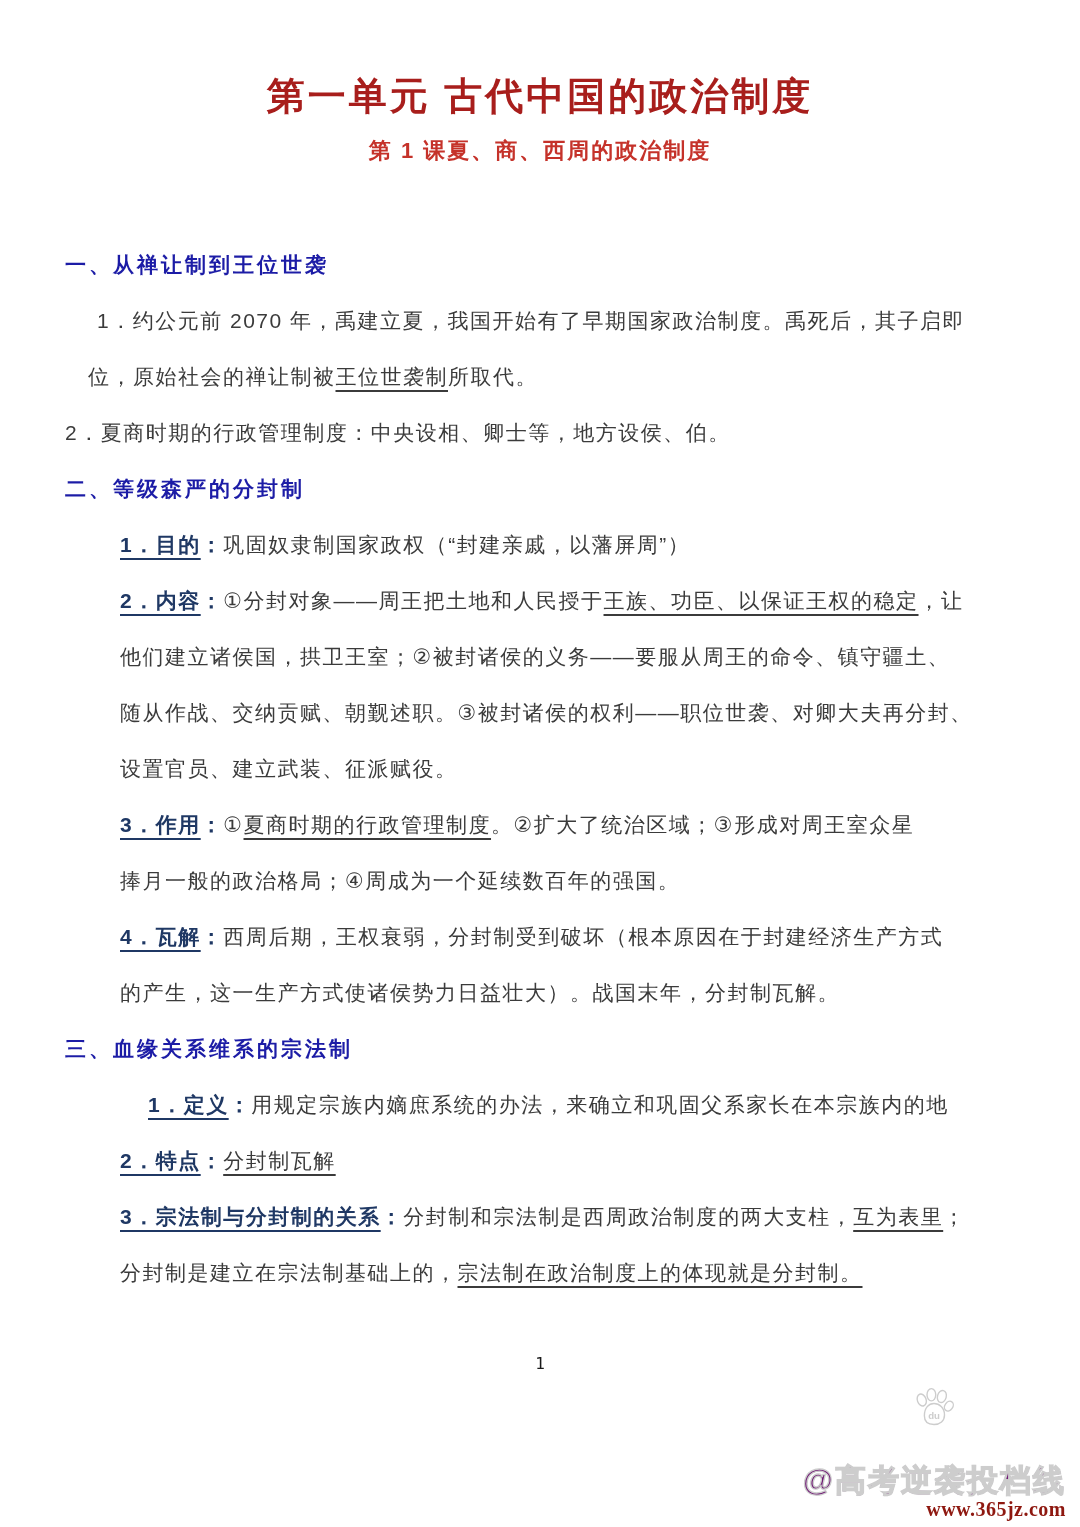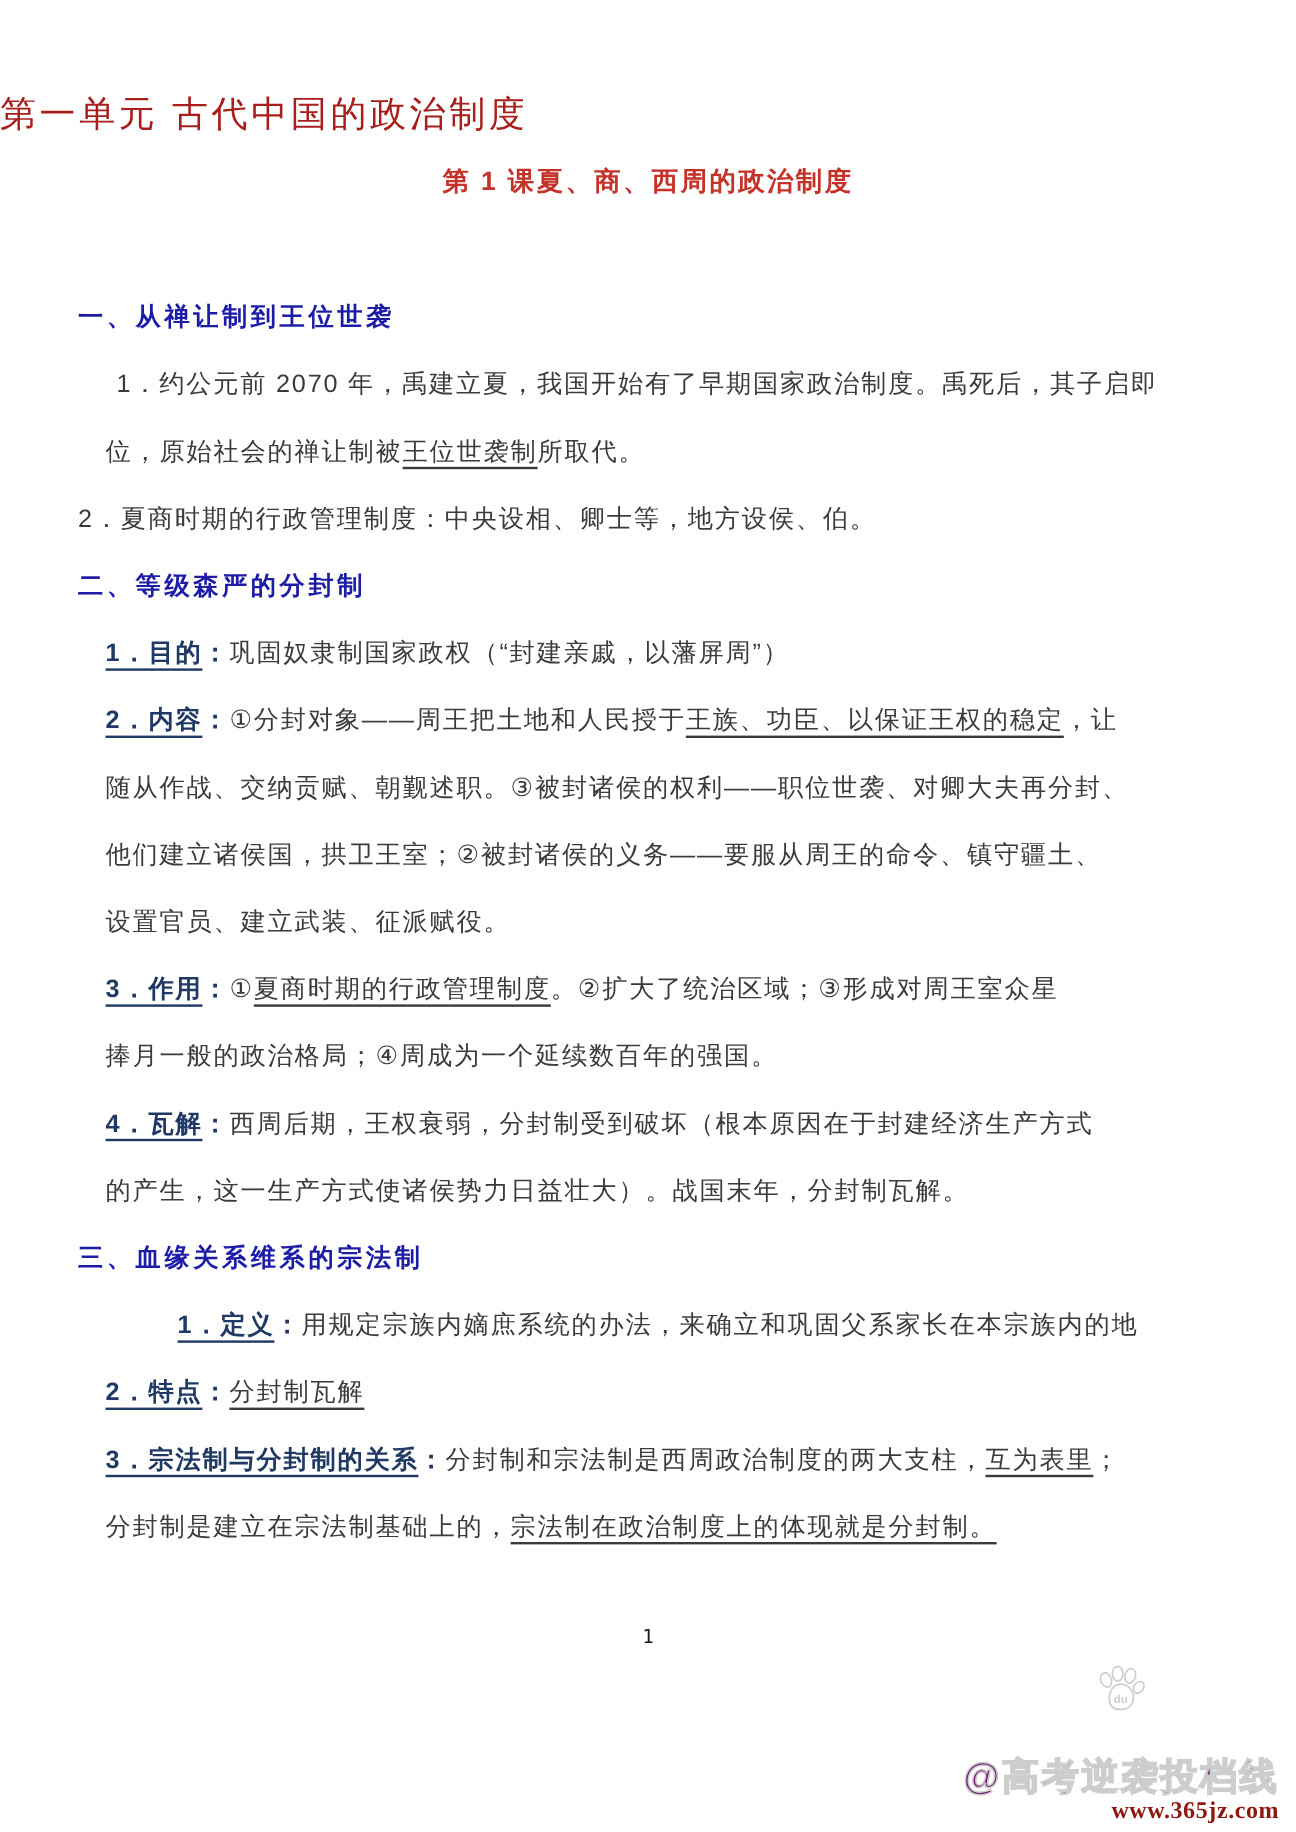--- a/index.html
+++ b/index.html
@@ -8,22 +8,23 @@
     width:1080px;
     height:1527px;
     background:#ffffff;
     overflow:hidden;
     font-family:"Liberation Sans","DejaVu Sans",sans-serif;
   }
   .title{
     margin:64px 0 0 0;
     height:64px;
     line-height:64px;
-    font-size:30px;
-    font-weight:normal;
+    text-align:center;
+    font-size:38px;
+    font-weight:bold;
     letter-spacing:3px;
     color:#A81E1C;
   }
   .subtitle{
     margin:0;
     height:46px;
     line-height:46px;
     text-align:center;
     font-size:22px;
     font-weight:bold;
@@ -40,21 +41,21 @@
     white-space:nowrap;
   }
   .sec-heading{
     color:#1C1CA6;
     font-weight:bold;
     letter-spacing:3px;
   }
   .ind-a{padding-left:65px;}
   .ind-b{padding-left:88px;}
   .ind-c{padding-left:97px;}
-  .ind-d{padding-left:88px;}
+  .ind-d{padding-left:120px;}
   .ind-e{padding-left:148px;}
   .seg-body{}
   .seg-label{
     color:#1F3864;
     font-weight:bold;
     text-decoration:underline;
     text-underline-offset:6px;
     text-decoration-thickness:1.5px;
   }
   .seg-lc{
@@ -115,22 +116,22 @@
   <h2 class="subtitle">第 1 课夏、商、西周的政治制度</h2>
 
   <main class="doc-body" id="doc-body">
       <div class="line ind-a sec-heading"><span class="seg-body">一、从禅让制到王位世袭</span></div>
       <div class="line ind-c"><span class="seg-body">1．约公元前 2070 年，禹建立夏，我国开始有了早期国家政治制度。禹死后，其子启即</span></div>
       <div class="line ind-b"><span class="seg-body">位，原始社会的禅让制被</span><span class="seg-u">王位世袭制</span><span class="seg-body">所取代。</span></div>
       <div class="line ind-a"><span class="seg-body">2．夏商时期的行政管理制度：中央设相、卿士等，地方设侯、伯。</span></div>
       <div class="line ind-a sec-heading"><span class="seg-body">二、等级森严的分封制</span></div>
       <div class="line ind-d"><span class="seg-label">1．目的</span><span class="seg-lc">：</span><span class="seg-body">巩固奴隶制国家政权（“封建亲戚，以藩屏周”）</span></div>
       <div class="line ind-d"><span class="seg-label">2．内容</span><span class="seg-lc">：</span><span class="seg-body">①分封对象——周王把土地和人民授于</span><span class="seg-u">王族、功臣、以保证王权的稳定</span><span class="seg-body">，让</span></div>
+      <div class="line ind-d"><span class="seg-body">他们建立诸侯国，拱卫王室；②被封诸侯的义务——要服从周王的命令、镇守疆土、</span></div>
       <div class="line ind-d"><span class="seg-body">随从作战、交纳贡赋、朝觐述职。③被封诸侯的权利——职位世袭、对卿大夫再分封、</span></div>
-      <div class="line ind-d"><span class="seg-body">他们建立诸侯国，拱卫王室；②被封诸侯的义务——要服从周王的命令、镇守疆土、</span></div>
       <div class="line ind-d"><span class="seg-body">设置官员、建立武装、征派赋役。</span></div>
       <div class="line ind-d"><span class="seg-label">3．作用</span><span class="seg-lc">：</span><span class="seg-body">①</span><span class="seg-u">夏商时期的行政管理制度</span><span class="seg-body">。②扩大了统治区域；③形成对周王室众星</span></div>
       <div class="line ind-d"><span class="seg-body">捧月一般的政治格局；④周成为一个延续数百年的强国。</span></div>
       <div class="line ind-d"><span class="seg-label">4．瓦解</span><span class="seg-lc">：</span><span class="seg-body">西周后期，王权衰弱，分封制受到破坏（根本原因在于封建经济生产方式</span></div>
       <div class="line ind-d"><span class="seg-body">的产生，这一生产方式使诸侯势力日益壮大）。战国末年，分封制瓦解。</span></div>
       <div class="line ind-a sec-heading"><span class="seg-body">三、血缘关系维系的宗法制</span></div>
       <div class="line ind-e"><span class="seg-label">1．定义</span><span class="seg-lc">：</span><span class="seg-body">用规定宗族内嫡庶系统的办法，来确立和巩固父系家长在本宗族内的地</span></div>
       <div class="line ind-d"><span class="seg-label">2．特点</span><span class="seg-lc">：</span><span class="seg-u">分封制瓦解</span></div>
       <div class="line ind-d"><span class="seg-label">3．宗法制与分封制的关系</span><span class="seg-lc">：</span><span class="seg-body">分封制和宗法制是西周政治制度的两大支柱，</span><span class="seg-u">互为表里</span><span class="seg-body">；</span></div>
       <div class="line ind-d"><span class="seg-body">分封制是建立在宗法制基础上的，</span><span class="seg-u">宗法制在政治制度上的体现就是分封制。</span></div>

